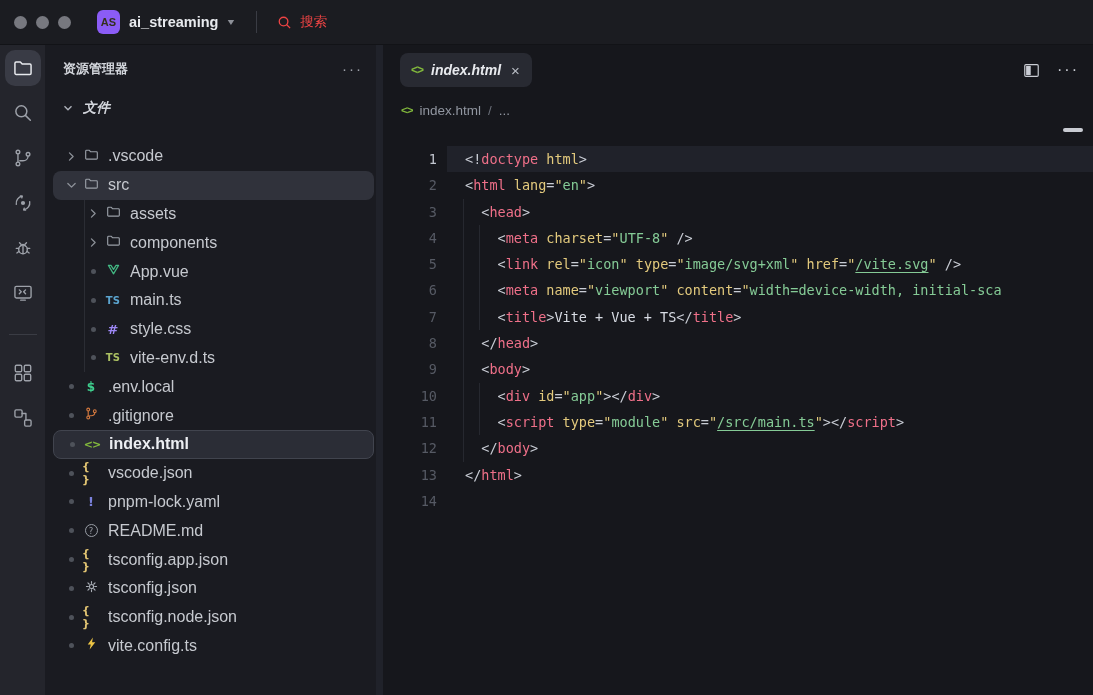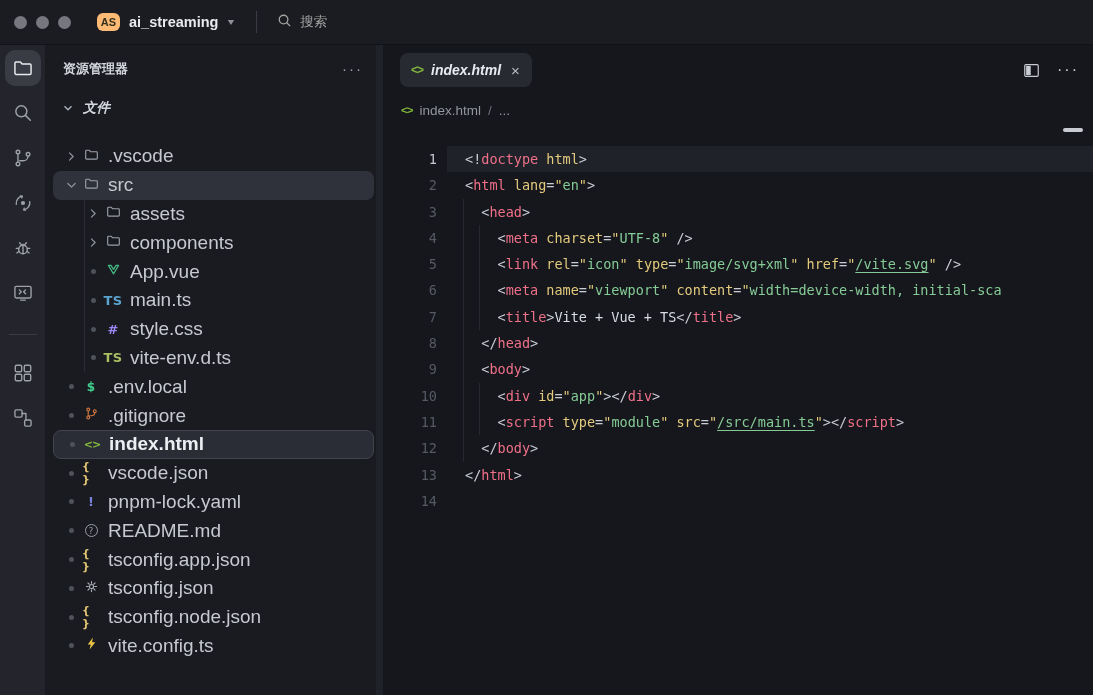--- a/index.html
+++ b/index.html
@@ -5,26 +5,26 @@
   * { margin:0; padding:0; box-sizing:border-box; }
   html,body { width:1093px; height:695px; overflow:hidden; background:#17181d;
               font-family:"Liberation Sans", sans-serif; }
 
   
   .titlebar { position:absolute; left:0; top:0; width:1093px; height:45px;
               background:#1b1c21; display:flex; align-items:center; border-bottom:1px solid #121317;}
   .traffic { display:flex; gap:9px; margin-left:14px; }
   .traffic span { width:13px; height:13px; border-radius:50%; background:#77787f; display:block; }
   .ws-chip { display:flex; align-items:center; margin-left:26px; cursor:default; }
-  .ws-badge { width:23px; height:18px; border-radius:6px; background:#fdba74; color:#33301c;
+  .ws-badge { width:23px; height:24px; border-radius:6px; background:#8b5cf6; color:#33301c;
               font-size:11px; font-weight:bold; display:flex; align-items:center; justify-content:center;text-align:center; }
   .ws-name { color:#e8eaee; font-size:14.5px; font-weight:600; margin-left:9px; }
   .ws-chevron { color:#8d9098; font-size:11px; margin-left:7px; transform:scaleY(.8); }
   .tb-divider { width:1px; height:22px; background:#3a3c44; margin-left:20px; }
-  .tb-search { display:flex; align-items:flex-start; margin-left:20px; color:#a3a3a3; }
+  .tb-search { display:flex; align-items:center; margin-left:20px; color:#ef4444; }
   .tb-search svg { width:15px; height:15px; }
   .tb-search-label { font-size:13.5px; margin-left:8px; }
 
   
   .activitybar { position:absolute; left:0; top:45px; width:45px; height:650px; background:#24252c;
                  display:flex; flex-direction:column; align-items:center; padding-top:5px; }
   .ab-item { width:36px; height:36px; margin-bottom:9px; border-radius:10px; display:flex;
              align-items:center; justify-content:center; color:#9da1a9; }
   .ab-item.active { background:#393b45; color:#e8eaee; }
   .ab-item svg { width:22px; height:22px; }
@@ -46,23 +46,23 @@
               padding-left:7px; position:relative; color:#c6c9cf; }
   .tree-row.sel { background:#30323b; }
   .tree-row.activefile { background:#2b2d36; border:1px solid #41444e; }
   .tree-row.activefile .t-label { color:#eceef2; font-weight:bold; }
   .t-marker { width:22px; display:flex; justify-content:center; color:#8d9199; flex:none; }
   .t-marker svg { width:13px; height:13px; }
   .t-dot { width:5px; height:5px; border-radius:50%; background:#4e525a; }
   .t-icon { width:18px; display:flex; justify-content:center; align-items:center; flex:none;
             font-family:"DejaVu Sans", sans-serif; }
   .t-icon svg { width:15px; height:15px; }
-  .t-label { font-size:19px; margin-left:8px; white-space:nowrap; }
+  .t-label { font-size:16px; margin-left:8px; white-space:nowrap; }
   .t-guide { position:absolute; left:31px; top:0; bottom:0; width:1px; background:#2b2d34; }
-  .ic-ts { font-size:13px; font-weight:bold; letter-spacing:.3px; }
+  .ic-ts { font-size:10px; font-weight:bold; letter-spacing:.3px; }
   .ic-txt { font-weight:bold; }
   .ic-readme { width:13px; height:13px; border:1.2px solid #989da5; border-radius:50%;
                color:#989da5; font-size:8.5px; display:flex; align-items:center; justify-content:center; }
 
   
   .editor { position:absolute; left:383px; top:45px; width:710px; height:650px; background:#16171c; }
   .tabbar { height:50px; display:flex; align-items:center; padding:0 14px 0 17px; }
   .tab { height:34px; background:#282a32; border-radius:8px; display:flex; align-items:center;
          padding:0 12px 0 11px; }
   .tab-icon { color:#82b93c; font-weight:bold; font-size:12px; letter-spacing:-1px; }

